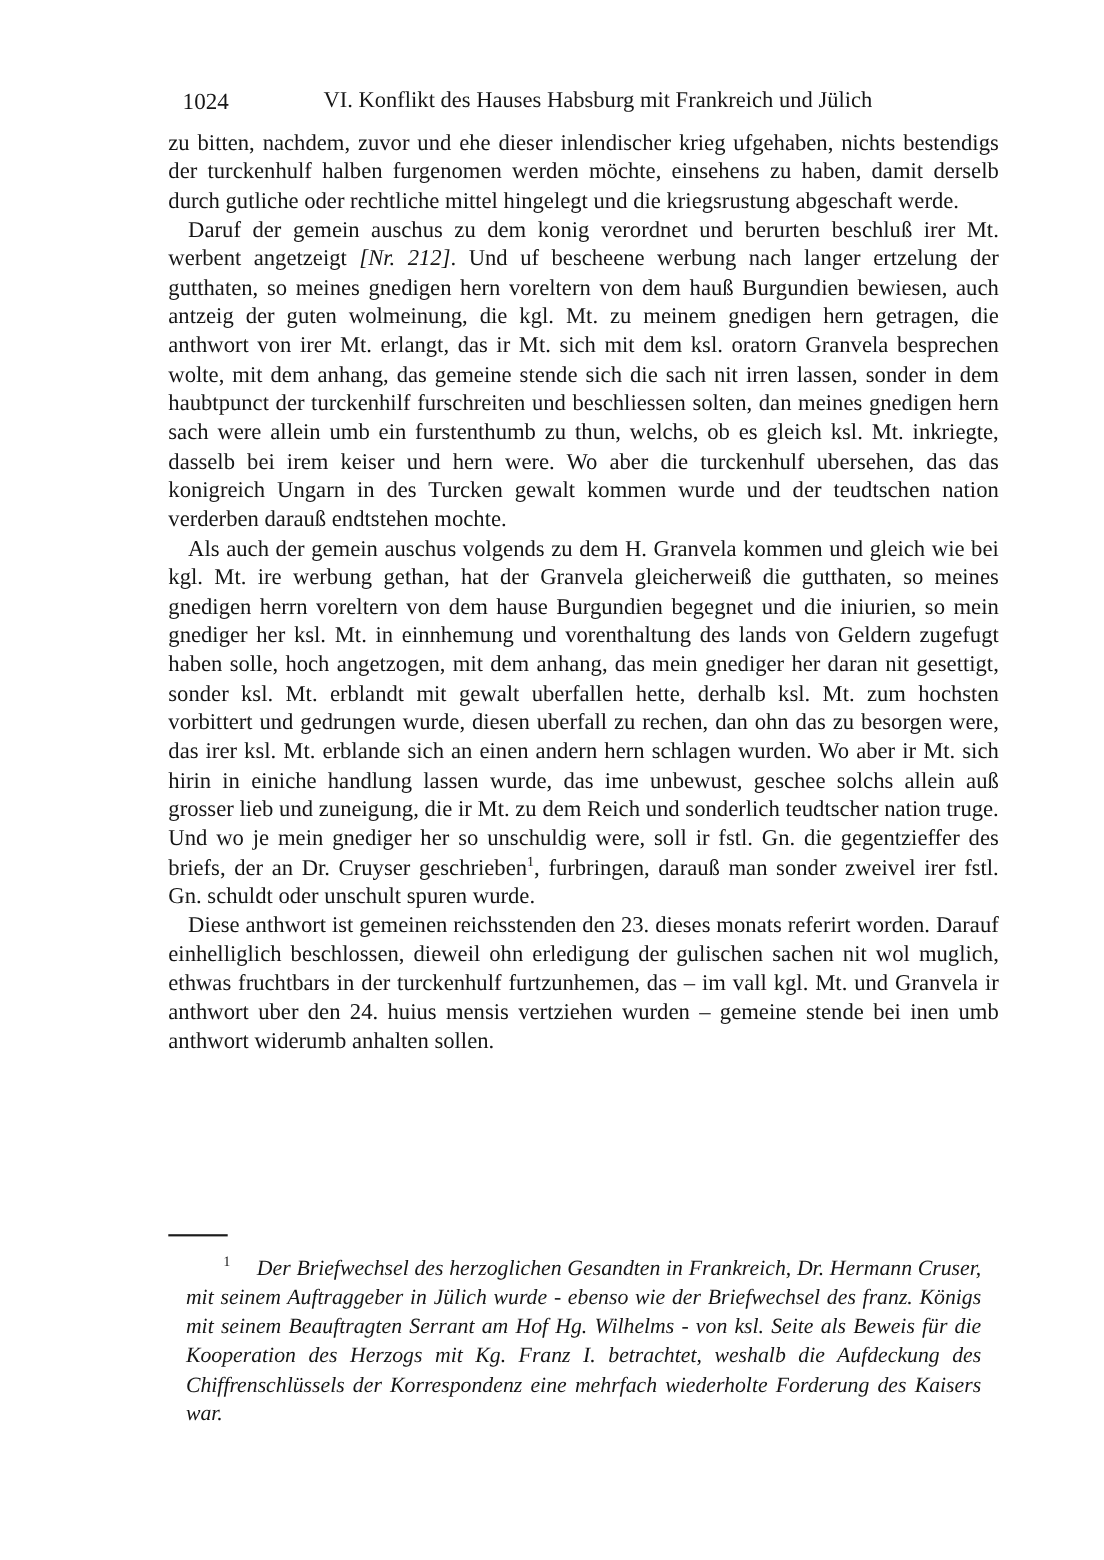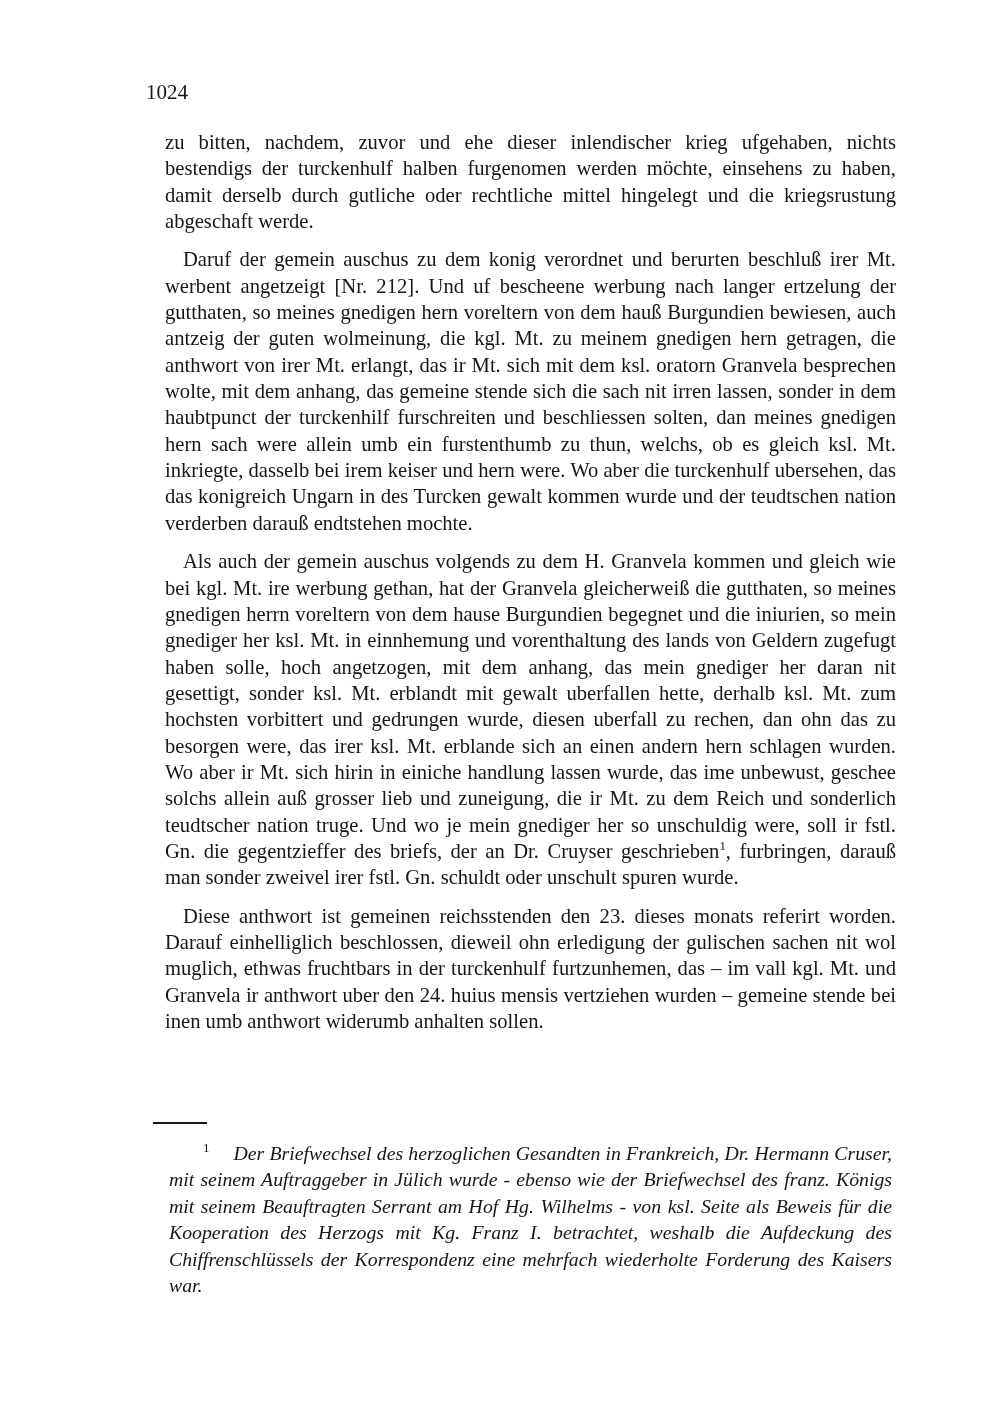--- a/index.html
+++ b/index.html
@@ -17,21 +17,21 @@
   .page {
     position: relative;
     width: 1004px;
     height: 1418px;
     background: #ffffff;
     overflow: hidden;
   }
   .running-header {
     position: absolute;
     top: 80px;
-    left: 146px;
+    left: 166px;
     width: 755px;
     height: 26px;
     font-size: 21px;
   }
   .page-number {
     position: absolute;
     left: 0;
     top: 0;
   }
   .running-title {
@@ -42,27 +42,28 @@
   .text-block {
     position: absolute;
     top: 117px;
     left: 153px;
     width: 755px;
     font-size: 20.6px;
     line-height: 26.35px;
     text-align: justify;
   }
   .para {
-    margin: 12px;
+    margin: 0;
     text-align: justify;
   }
   .para.indent {
     text-indent: 18px;
   }
   .italic {
+    font-style: italic;
   }
   sup.fn-ref {
     font-size: 0.62em;
     line-height: 0;
     vertical-align: super;
   }
   .footnote-block {
     position: absolute;
     top: 1122px;
     left: 153px;
@@ -90,20 +91,21 @@
     margin-right: 24px;
   }
 </style>
 </head>
 <body>
 
 <div class="page">
 
   <header class="running-header">
     <span class="page-number">1024</span>
+    <span class="running-title">VI. Konflikt des Hauses Habsburg mit Frankreich und Jülich</span>
   </header>
 
   <main class="text-block" id="text-block">
       <p class="para"><span>zu bitten, nachdem, zuvor und ehe dieser inlendischer krieg ufgehaben, nichts bestendigs der turckenhulf halben furgenomen werden möchte, einsehens zu haben, damit derselb durch gutliche oder rechtliche mittel hingelegt und die kriegsrustung abgeschaft werde.</span></p>
       <p class="para indent"><span>Daruf der gemein auschus zu dem konig verordnet und berurten beschluß irer Mt. werbent angetzeigt </span><span class="italic">[Nr. 212]</span><span>. Und uf bescheene werbung nach langer ertzelung der gutthaten, so meines gnedigen hern voreltern von dem hauß Burgundien bewiesen, auch antzeig der guten wolmeinung, die kgl. Mt. zu meinem gnedigen hern getragen, die anthwort von irer Mt. erlangt, das ir Mt. sich mit dem ksl. oratorn Granvela besprechen wolte, mit dem anhang, das gemeine stende sich die sach nit irren lassen, sonder in dem haubtpunct der turckenhilf furschreiten und beschliessen solten, dan meines gnedigen hern sach were allein umb ein furstenthumb zu thun, welchs, ob es gleich ksl. Mt. inkriegte, dasselb bei irem keiser und hern were. Wo aber die turckenhulf ubersehen, das das konigreich Ungarn in des Turcken gewalt kommen wurde und der teudtschen nation verderben darauß endtstehen mochte.</span></p>
       <p class="para indent"><span>Als auch der gemein auschus volgends zu dem H. Granvela kommen und gleich wie bei kgl. Mt. ire werbung gethan, hat der Granvela gleicherweiß die gutthaten, so meines gnedigen herrn voreltern von dem hause Burgundien begegnet und die iniurien, so mein gnediger her ksl. Mt. in einnhemung und vorenthaltung des lands von Geldern zugefugt haben solle, hoch angetzogen, mit dem anhang, das mein gnediger her daran nit gesettigt, sonder ksl. Mt. erblandt mit gewalt uberfallen hette, derhalb ksl. Mt. zum hochsten vorbittert und gedrungen wurde, diesen uberfall zu rechen, dan ohn das zu besorgen were, das irer ksl. Mt. erblande sich an einen andern hern schlagen wurden. Wo aber ir Mt. sich hirin in einiche handlung lassen wurde, das ime unbewust, geschee solchs allein auß grosser lieb und zuneigung, die ir Mt. zu dem Reich und sonderlich teudtscher nation truge. Und wo je mein gnediger her so unschuldig were, soll ir fstl. Gn. die gegentzieffer des briefs, der an Dr. Cruyser geschrieben</span><sup class="fn-ref">1</sup><span>, furbringen, darauß man sonder zweivel irer fstl. Gn. schuldt oder unschult spuren wurde.</span></p>
       <p class="para indent"><span>Diese anthwort ist gemeinen reichsstenden den 23. dieses monats referirt worden. Darauf einhelliglich beschlossen, dieweil ohn erledigung der gulischen sachen nit wol muglich, ethwas fruchtbars in der turckenhulf furtzunhemen, das – im vall kgl. Mt. und Granvela ir anthwort uber den 24. huius mensis vertziehen wurden – gemeine stende bei inen umb anthwort widerumb anhalten sollen.</span></p>
     </main>
 
   <footer class="footnote-block">

